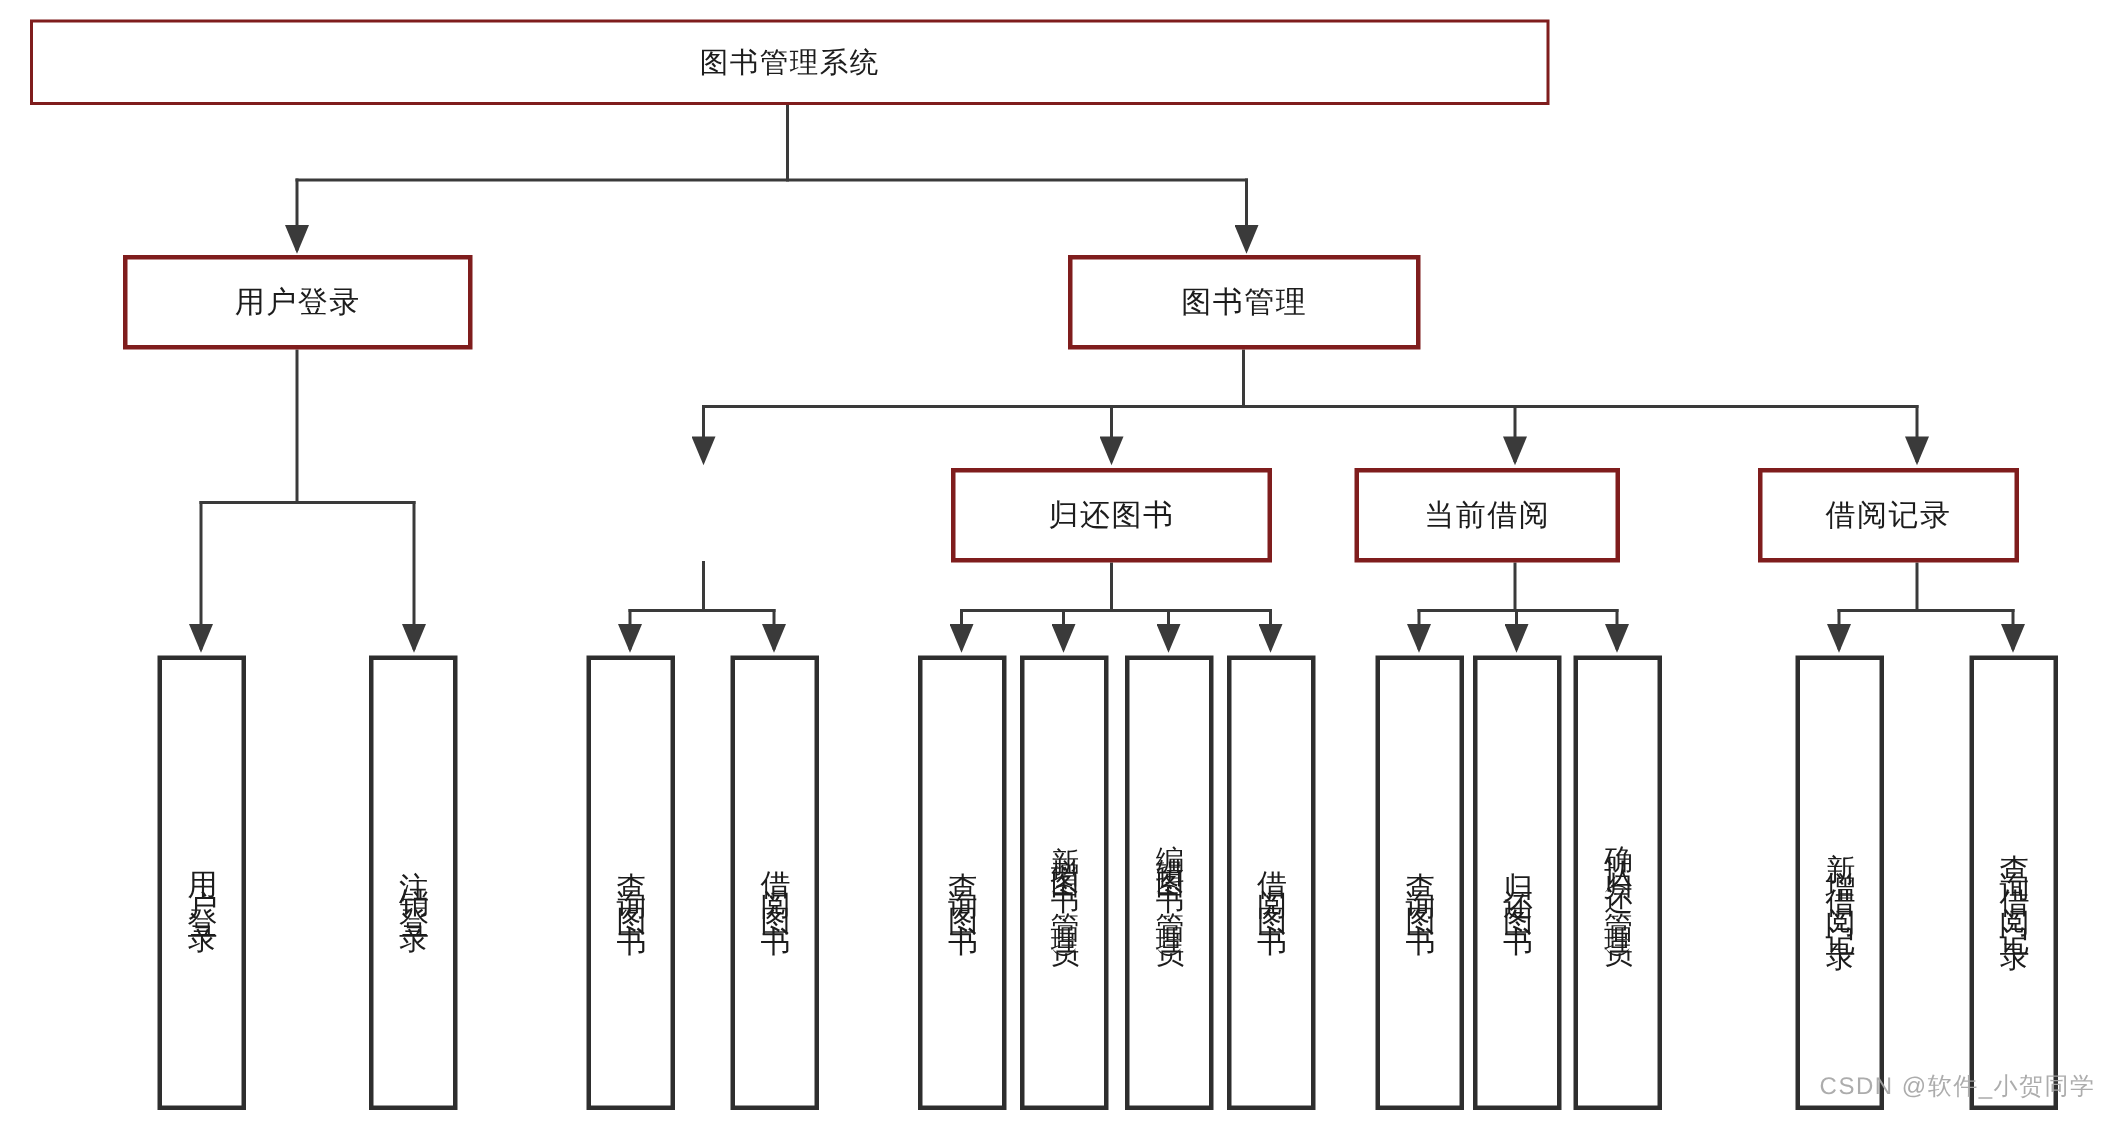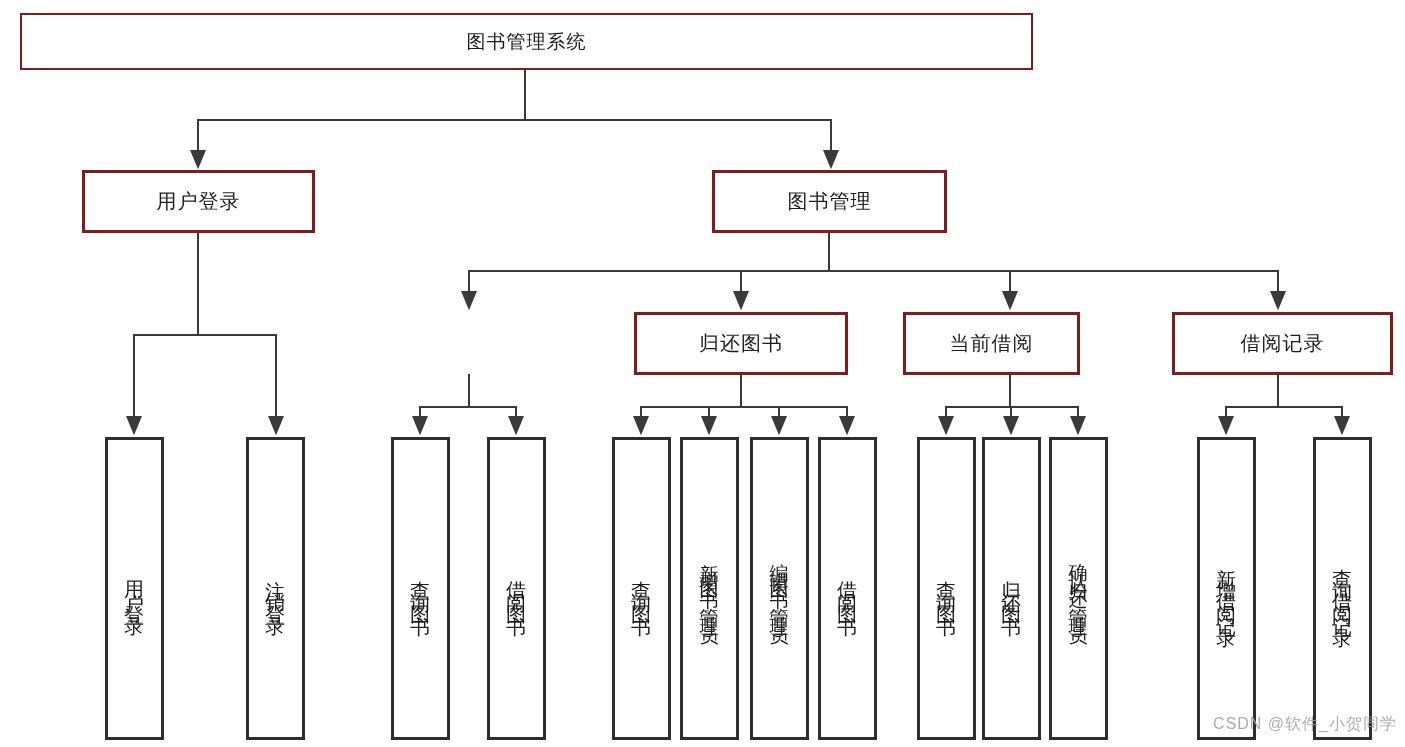--- a/index.html
+++ b/index.html
@@ -93,21 +93,21 @@
   <div class="node" style="left:712px;top:170px;width:235px;height:63px;">
     <span>图书管理</span>
   </div>
 
   <div class="node" style="left:634px;top:312px;width:214px;height:63px;">
     <span>归还图书</span>
   </div>
   <div class="node" style="left:903px;top:312px;width:177px;height:63px;">
     <span>当前借阅</span>
   </div>
-  <div class="node" style="left:1172px;top:312px;width:221px;height:63px;">
+  <div class="node" style="left:1172px;top:312px;width:174px;height:63px;">
     <span>借阅记录</span>
   </div>
 
   <div class="leaf" style="left:105px;top:437px;width:59px;height:303px;">
     <span class="vtext">用户登录</span>
   </div>
   <div class="leaf" style="left:246px;top:437px;width:59px;height:303px;">
     <span class="vtext">注销登录</span>
   </div>
 

